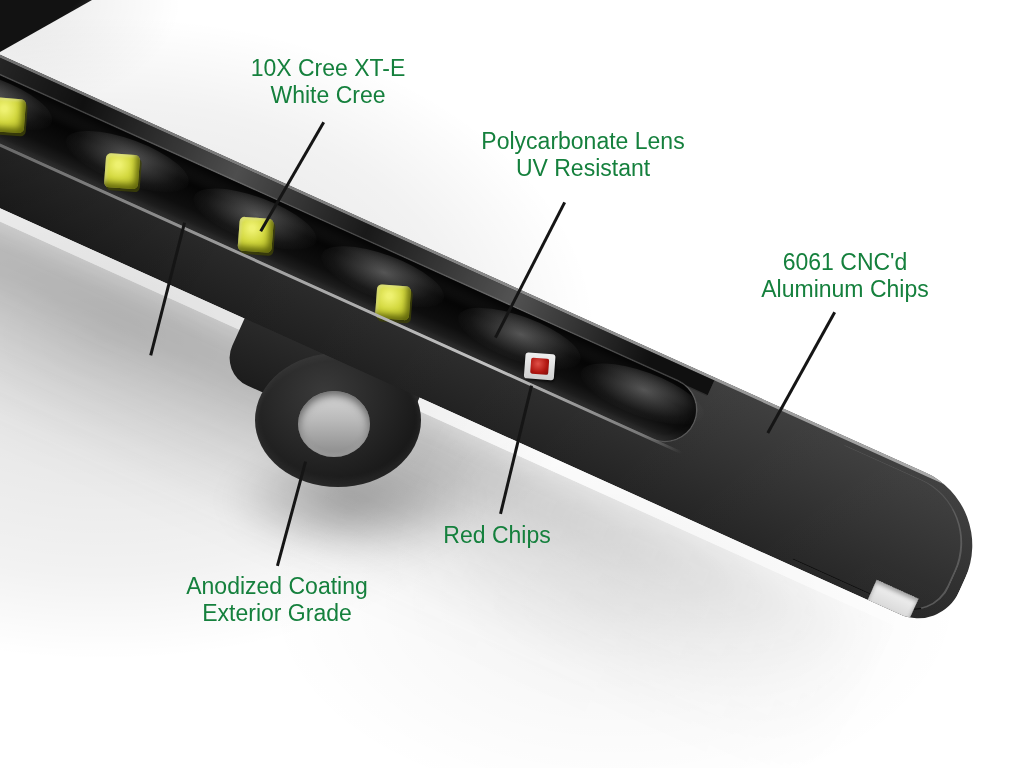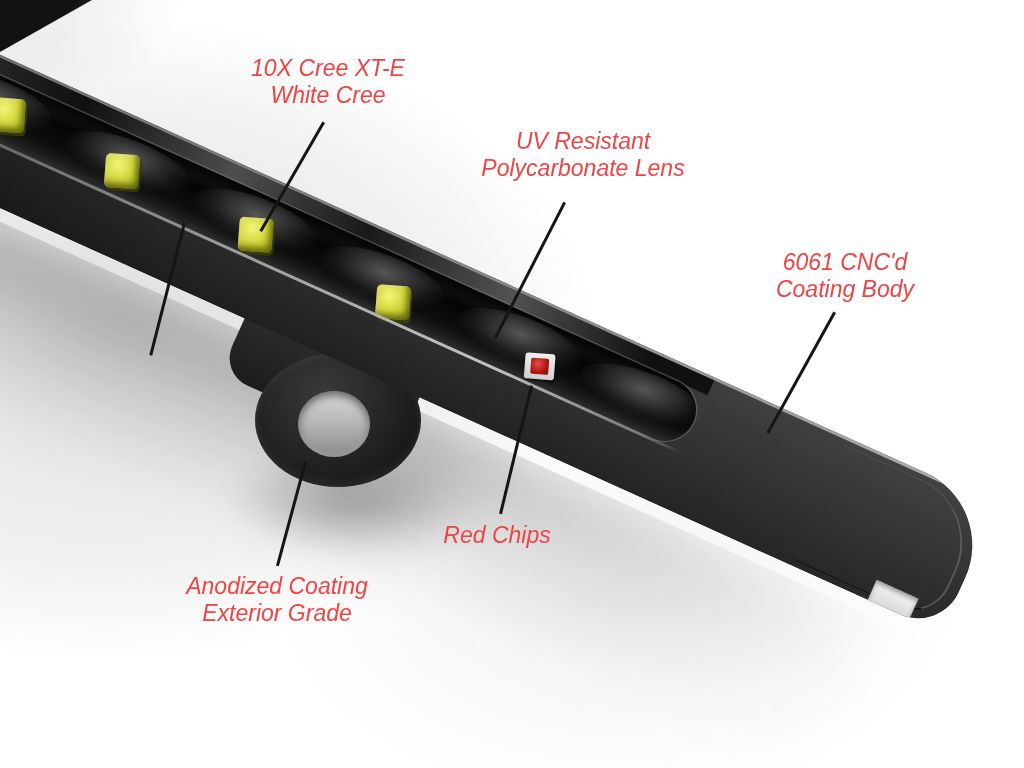--- a/index.html
+++ b/index.html
@@ -126,23 +126,22 @@
   }
   .l1{left:325px;top:123px;width:126px;transform:rotate(120deg);}
   .l2{left:566px;top:203px;width:152px;transform:rotate(117.1deg);}
   .l3{left:836px;top:313px;width:138px;transform:rotate(119deg);}
   .l4{left:186px;top:223px;width:137px;transform:rotate(104.3deg);}
   .l5{left:533px;top:386px;width:132px;transform:rotate(103.6deg);}
   .l6{left:307px;top:462px;width:108px;transform:rotate(105.1deg);}
   
   .label{
     position:absolute;z-index:6;transform:translateX(-50%);
-    text-align:center;color:#ef4444;font-size:23px;line-height:27px;
+    text-align:center;color:#15803d;font-size:23px;line-height:27px;
     white-space:nowrap;
-    font-style:italic;
   }
   .lab1{left:328px;top:55px;}
   .lab2{left:583px;top:128px;}
   .lab3{left:845px;top:249px;}
   .lab4{left:145px;top:364px;}
   .lab5{left:497px;top:522px;}
   .lab6{left:277px;top:573px;}
 </style>
 </head>
 <body>
@@ -188,26 +187,26 @@
   <div class="leader l3"></div>
   <div class="leader l4"></div>
   <div class="leader l5"></div>
   <div class="leader l6"></div>
 
   <div class="label lab1">
     <div>10X Cree XT-E</div>
     <div>White Cree</div>
   </div>
   <div class="label lab2">
+    <div>Polycarbonate Lens</div>
     <div>UV Resistant</div>
-    <div>Polycarbonate Lens</div>
   </div>
   <div class="label lab3">
     <div>6061 CNC'd</div>
-    <div>Coating Body</div>
+    <div>Aluminum Chips</div>
   </div>
   <div class="label lab4">
   </div>
   <div class="label lab5">
     <div>Red Chips</div>
   </div>
   <div class="label lab6">
     <div>Anodized Coating</div>
     <div>Exterior Grade</div>
   </div>

